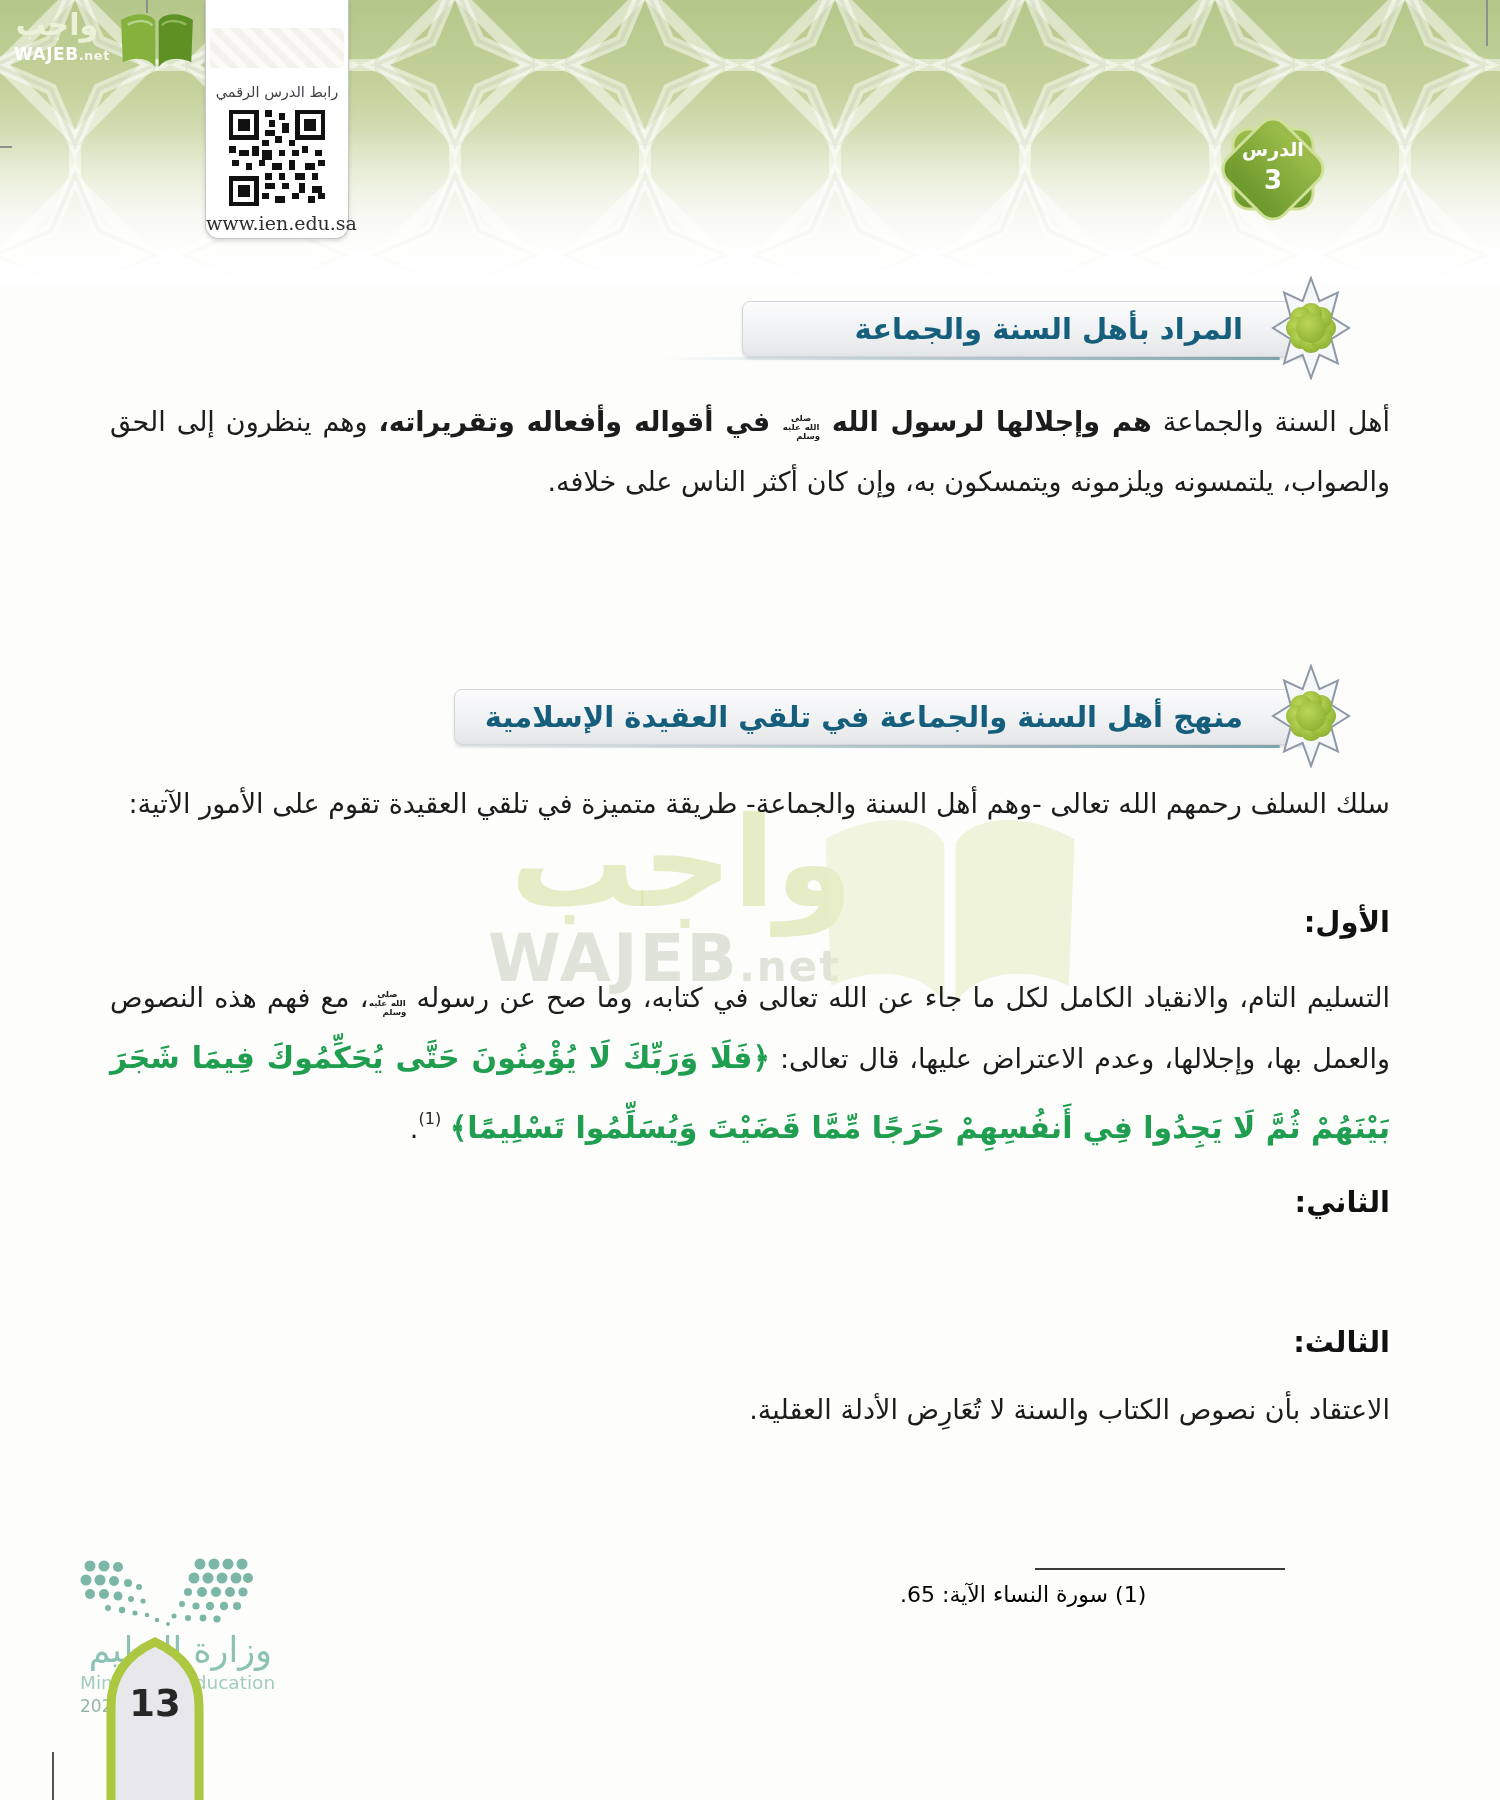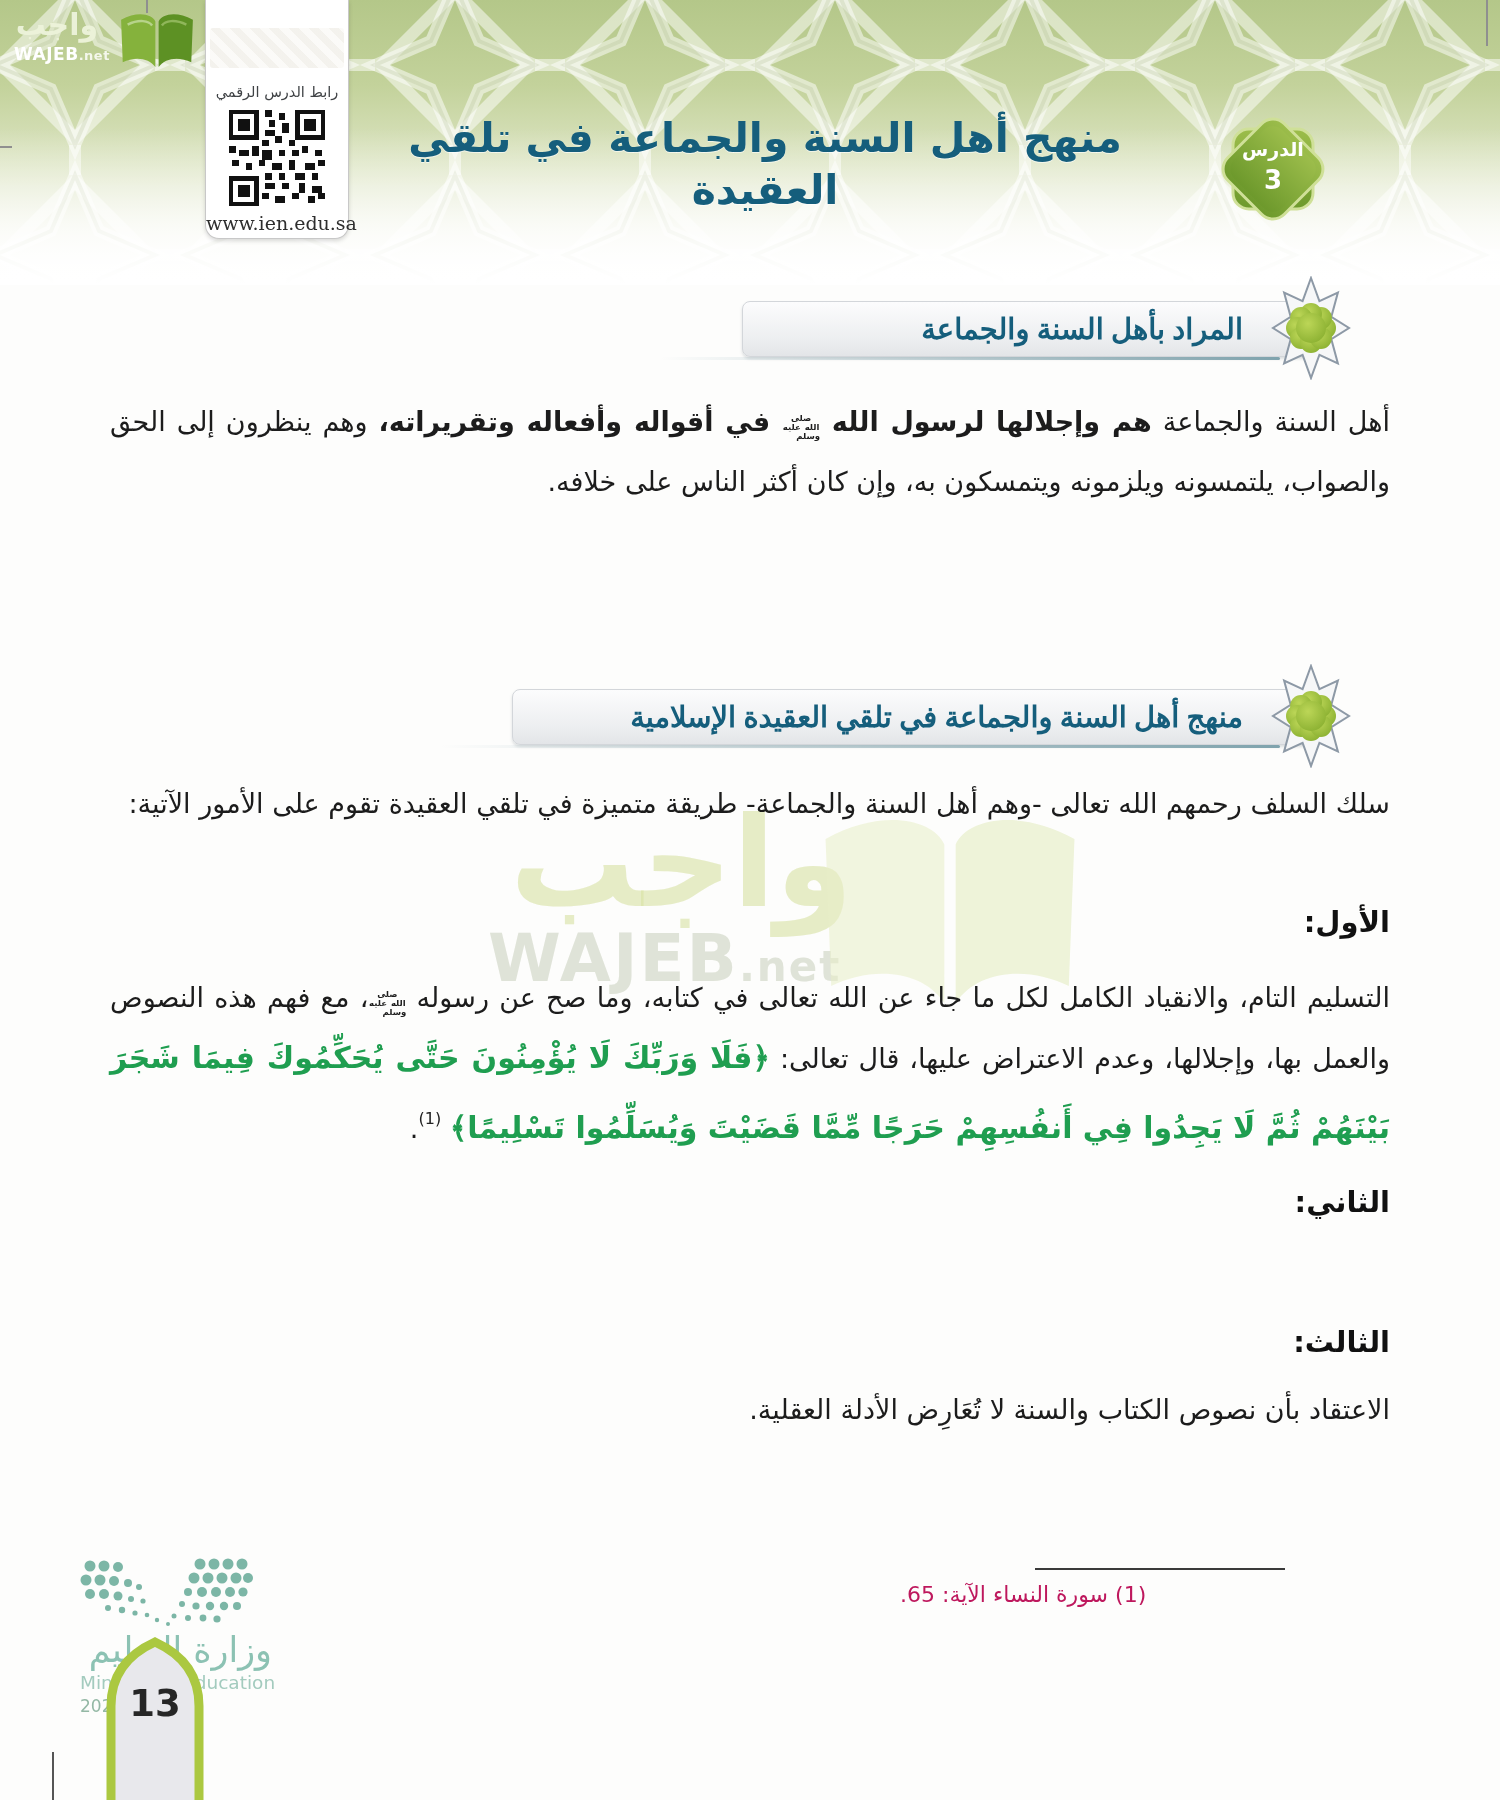--- a/index.html
+++ b/index.html
@@ -40,21 +40,21 @@
   .lesson-title{
     position:absolute;top:112px;right:340px;width:790px;direction:rtl;text-align:center;
     font-size:41px;font-weight:bold;color:#155e7c;line-height:52px;
     text-shadow:0 1px 0 rgba(255,255,255,.6);
   }
   .badge{position:absolute;top:104px;left:1208px;width:130px;height:130px;}
   .badge-text{position:absolute;top:30px;left:0;width:130px;text-align:center;color:#ffffff;direction:rtl;}
   .badge-text .l1{font-size:19px;font-weight:bold;line-height:30px;display:block;}
   .badge-text .l2{font-size:26px;font-weight:bold;line-height:32px;display:block;}
   
-  .sec{position:absolute;right:190px;height:70px;font-family:Liberation Serif, serif;}
+  .sec{position:absolute;right:190px;height:70px;}
   .sec-bar{
     position:relative;height:54px;display:flex;align-items:center;direction:rtl;
     background:linear-gradient(180deg,#fcfcfd 0%,#eceef0 70%,#e3e5e8 100%);
     border:1px solid #d3d6da;border-radius:8px;
     box-shadow:0 2px 3px rgba(120,130,140,.25);
     padding:0 66px 0 30px;
   }
   .sec-bar .t{font-size:29px;font-weight:bold;color:#155e7c;white-space:nowrap;}
   .sec-underline{position:absolute;top:56px;right:30px;height:3px;
     background:linear-gradient(to left,#7fa3ad,rgba(127,163,173,0));border-radius:2px;}
@@ -74,21 +74,21 @@
   
   .wm{position:absolute;top:800px;left:470px;width:640px;height:230px;pointer-events:none;z-index:1;}
   .wm .ar{position:absolute;top:-10px;left:40px;font-size:125px;font-weight:bold;color:rgba(216,226,165,.62);}
   .wm .lat{position:absolute;top:120px;left:18px;font-size:66px;font-weight:bold;color:rgba(199,205,186,.55);letter-spacing:2px;}
   .wm .lat i{font-style:normal;font-size:42px;color:rgba(199,205,186,.55);}
   .wm .book{position:absolute;top:5px;left:330px;opacity:.55;}
   .txt{z-index:2;}
   
   .fn-rule{position:absolute;top:1568px;left:1035px;width:250px;height:2px;background:#3a3a3a;}
   .footnote{position:absolute;top:1582px;left:900px;width:385px;direction:rtl;text-align:left;
-    font-size:22px;color:#be185d;}
+    font-size:22px;color:#000000;}
   
   .moe-dots{position:absolute;top:1556px;left:76px;}
   .moe-ar{position:absolute;top:1630px;left:80px;width:192px;direction:rtl;text-align:right;
     font-size:35px;color:#8cc2b3;letter-spacing:0;}
   .moe-en{position:absolute;top:1672px;left:80px;font-size:18.5px;color:#a3cbbe;}
   .moe-year{position:absolute;top:1696px;left:80px;font-size:17px;color:#94b8a5;}
   .arch{position:absolute;top:1634px;left:103px;z-index:3;}
   .page-num{position:absolute;top:1682px;left:103px;width:104px;text-align:center;z-index:4;
     font-size:37px;font-weight:bold;color:#262626;}
   
@@ -178,21 +178,20 @@
         <rect x="10" y="25" width="2" height="2"></rect>
           <rect x="14" y="26" width="3" height="2"></rect>
           <rect x="19" y="25" width="2" height="2"></rect>
           <rect x="24" y="26" width="2" height="2"></rect>
           <rect x="27" y="25" width="2" height="2"></rect>
       </g>
     </svg>
     <div class="qr-url">www.ien.edu.sa</div>
   </div>
 
-  <div class="lesson-title txt">منهج أهل السنة والجماعة في تلقي العقيدة</div>
 
   <div class="badge">
     <svg width="130" height="130" viewBox="0 0 130 130">
       <defs>
         <linearGradient id="bgrad" x1="0" y1="0" x2="0" y2="1">
           <stop offset="0" stop-color="#9cbd4b"></stop>
             <stop offset="1" stop-color="#6d992c"></stop>
         </linearGradient>
       </defs>
       <g>

